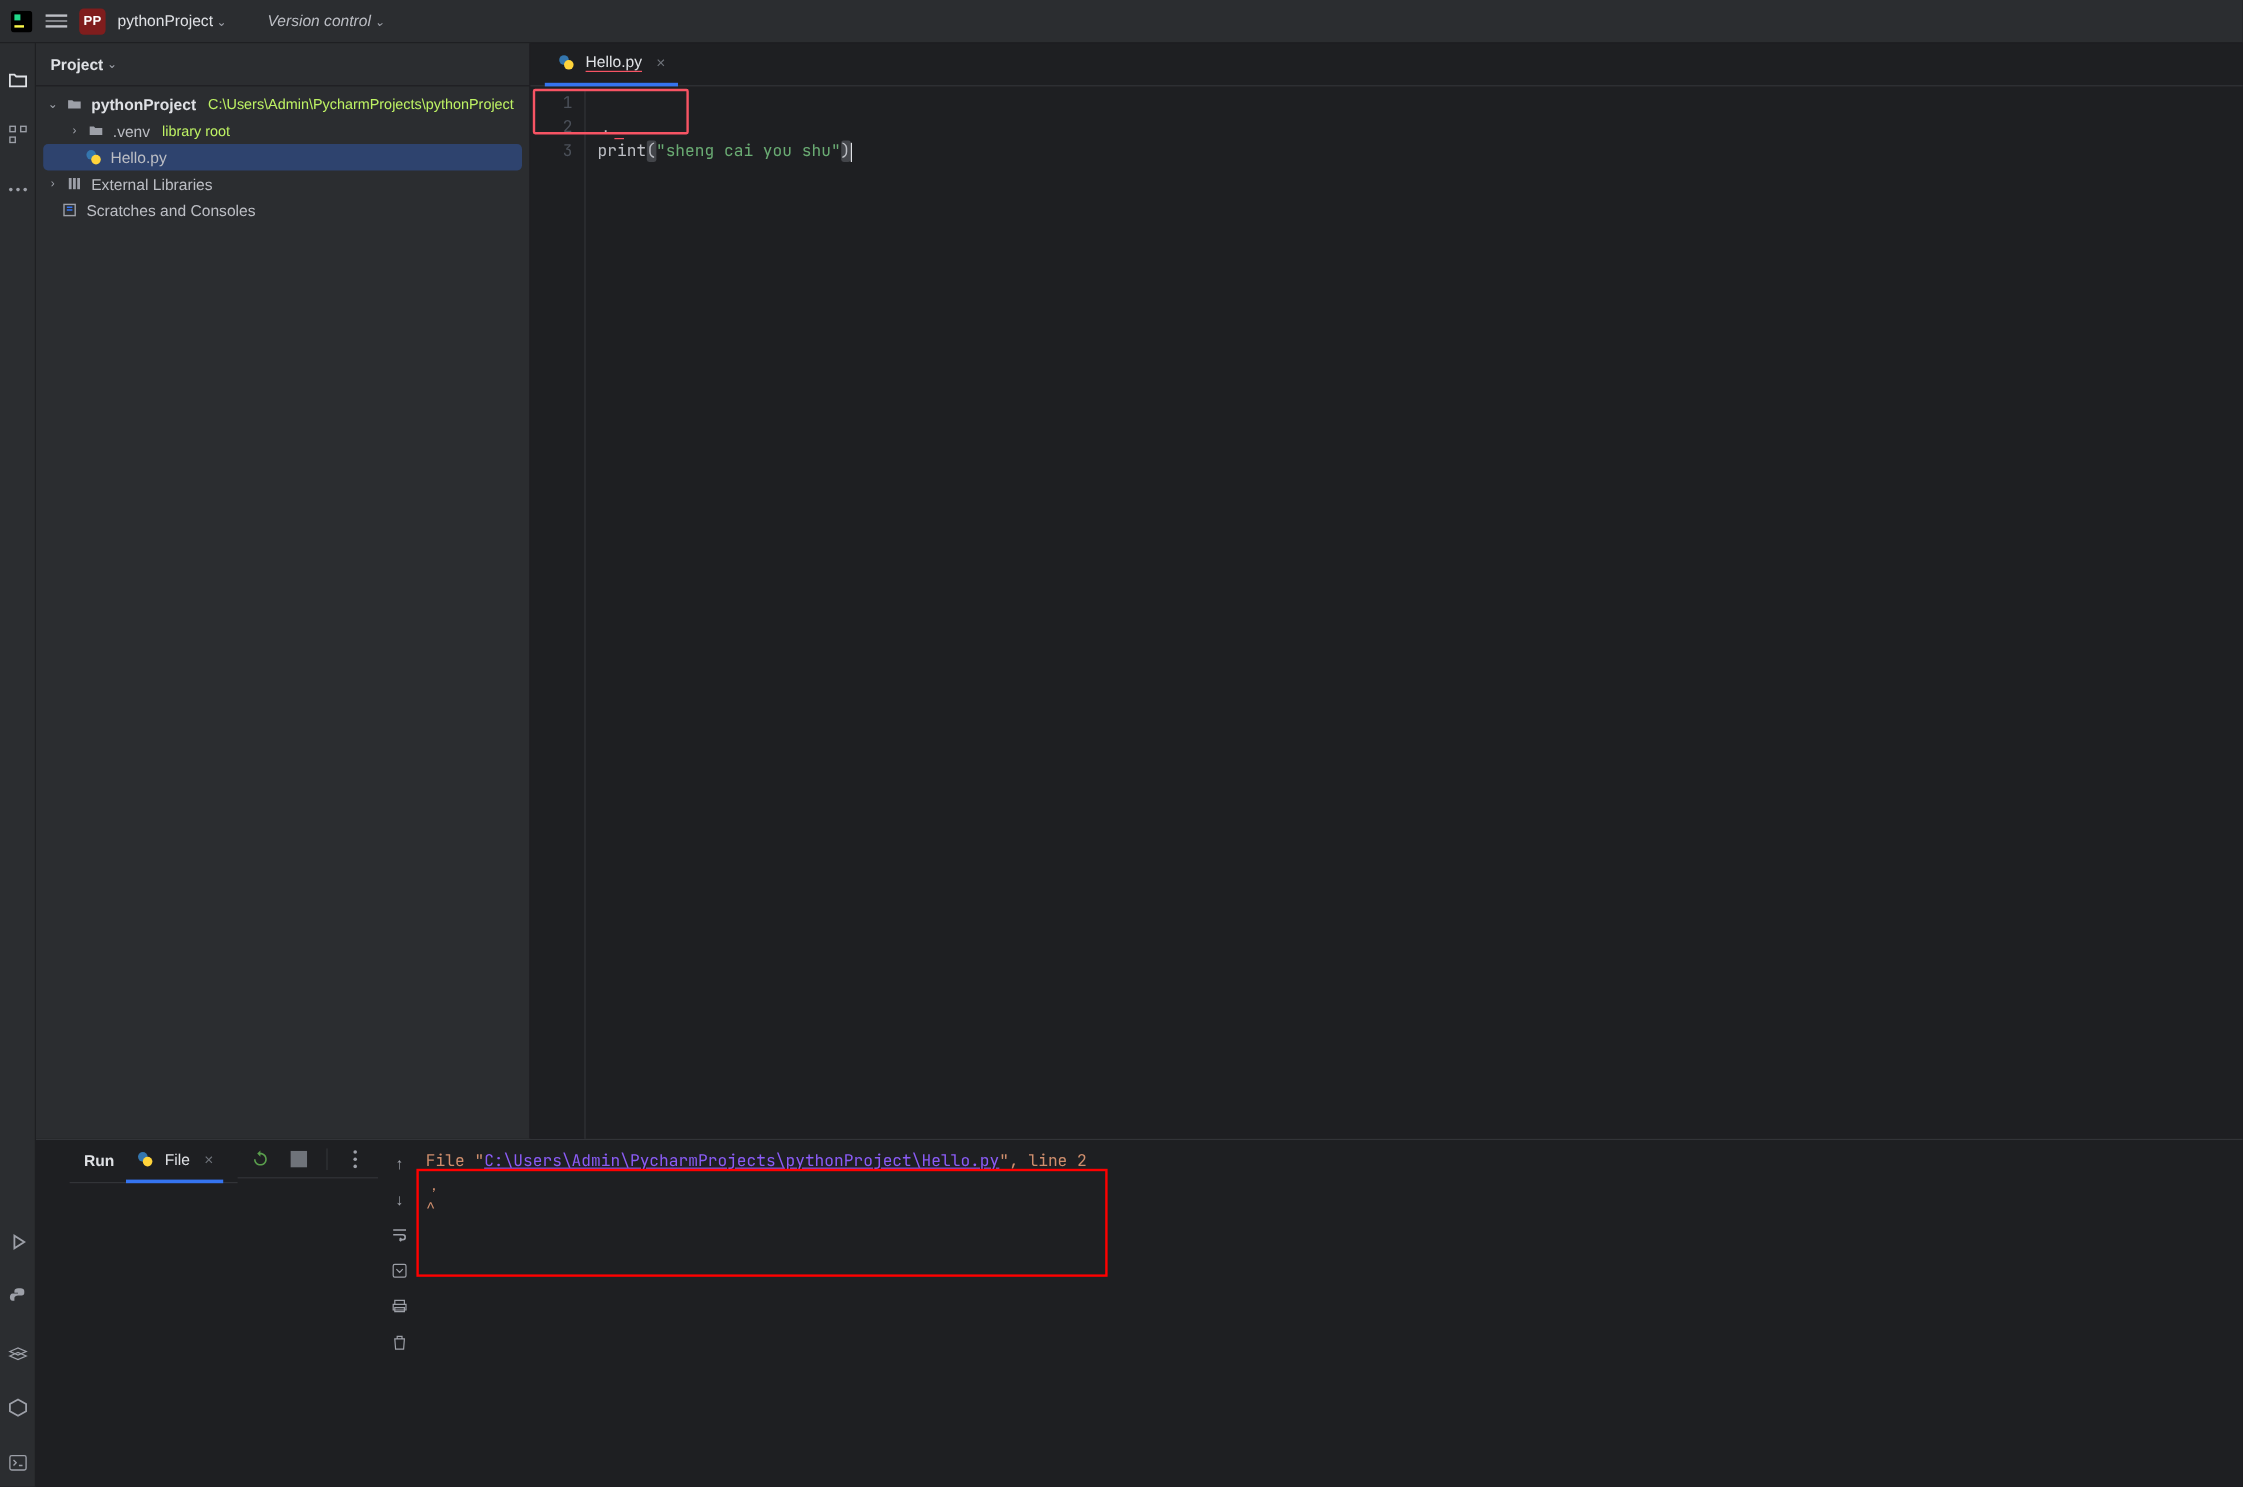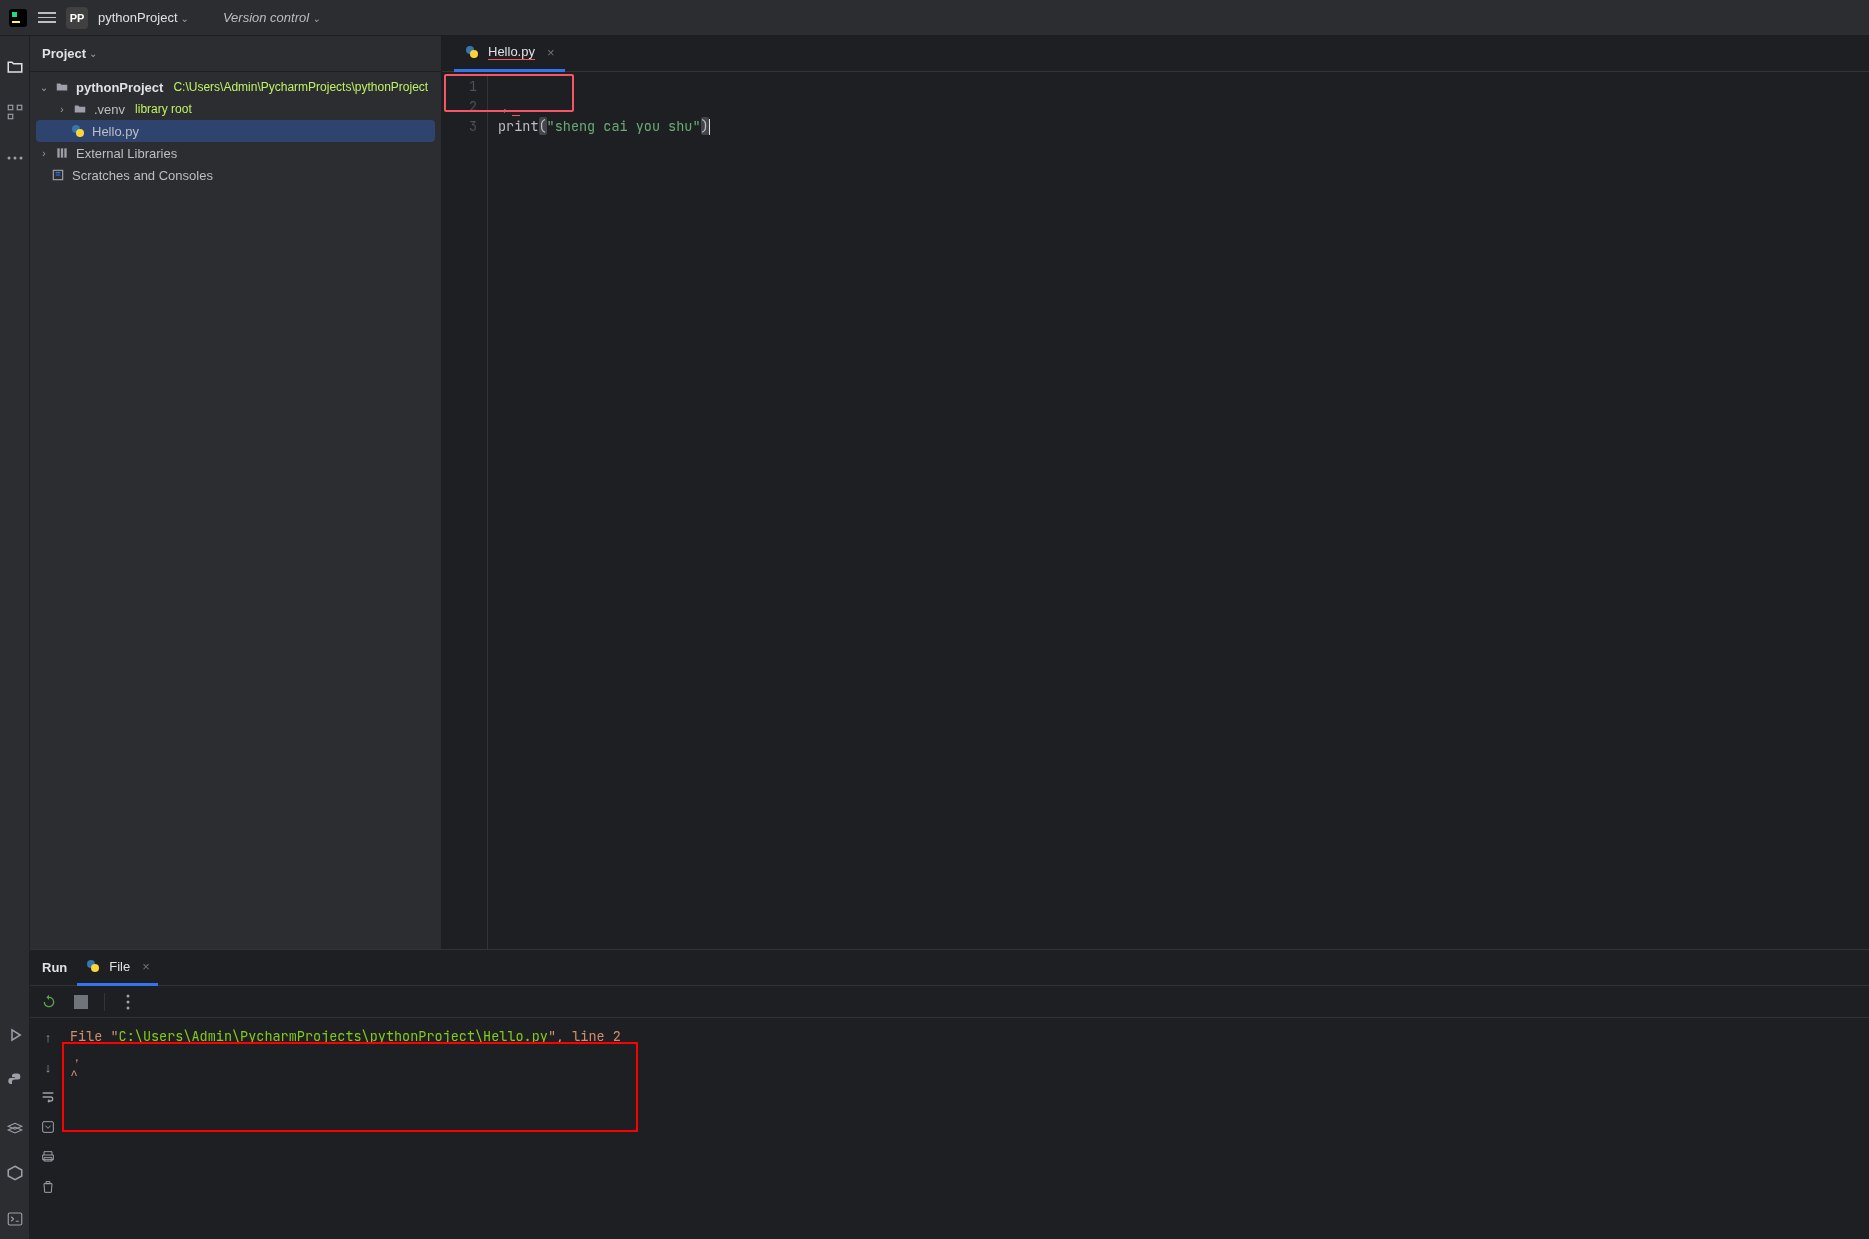--- a/index.html
+++ b/index.html
@@ -3,21 +3,21 @@
 <meta charset="utf-8">
 <style>
 * { margin:0; padding:0; box-sizing:border-box; }
 body { font-family: -apple-system, BlinkMacSystemFont, "Segoe UI", sans-serif; background:#1e1f22; color:#bcbec4; font-size:13px; overflow:hidden; width:1869px; height:1239px; }
 
 
 .titlebar { height:36px; background:#2b2d30; display:flex; align-items:center; gap:10px; padding:0 8px; border-bottom:1px solid #1e1f22; }
 .app-icon { width:20px; height:20px; display:flex; align-items:center; justify-content:center; }
 .hamburger-icon { width:18px; height:18px; display:flex; flex-direction:column; justify-content:space-around; padding:2px 0; cursor:pointer; }
 .hamburger-icon span { height:1.5px; background:#bcbec4; }
-.project-badge { width:22px; height:22px; background:#404040; border-radius:4px; display:flex; align-items:center; justify-content:center; color:white; font-size:11px; font-weight:600; }
+.project-badge { width:22px; height:22px; background:#7f1d1d; border-radius:4px; display:flex; align-items:center; justify-content:center; color:white; font-size:11px; font-weight:600; }
 .proj-name { color:#dfe1e5;text-align:right; }
 .chevron-down { display:inline-block; margin-left:3px; font-size:10px; color:#9da0a8; }
 .vc-link { color:#bcbec4; margin-left:24px;font-style:italic; }
 
 
 .main-layout { display:flex; height:calc(100% - 36px); }
 .left-rail { width:30px; background:#2b2d30; border-right:1px solid #1e1f22; display:flex; flex-direction:column; align-items:center; padding-top:20px; gap:26px; }
 .rail-icon { width:20px; height:20px; display:flex; align-items:center; justify-content:center; cursor:pointer; color:#9da0a8; }
 .rail-icon.active { color:#dfe1e5; }
 
@@ -44,30 +44,30 @@
 .code { padding-left:10px; position:relative; }
 .code-line { height:20px; }
 .str { color:#6aab73; }
 .ident { color:#bcbec4; }
 .paren-hl { background:#43454a; border-radius:2px; }
 .caret { display:inline-block; width:1px; height:16px; background:#dfe1e5; vertical-align:text-bottom; }
 .underline-squiggle { border-bottom:1.5px solid #f75464; }
 .highlight-box { position:absolute; border:2px solid #f75464; border-radius:2px; }
 
 
-.run-panel { height:290px; background:#1e1f22; border-top:1px solid #323438; display:flex; flex-direction:column; }
+.run-panel { height:290px; background:#1e1f22; border-top:1px solid #323438; display:flex; flex-direction:row;padding-left:28px; }
 .run-header { height:36px; display:flex; align-items:center; gap:10px; padding:0 12px; border-bottom:1px solid #323438; }
 .run-tab { display:flex; align-items:center; gap:6px; padding:4px 8px; border-bottom:3px solid #3574f0; height:36px; color:#dfe1e5; }
 .run-toolbar-row { height:32px; display:flex; align-items:center; padding:0 10px; gap:14px; border-bottom:1px solid #323438; }
 .toolbar-icon { width:18px; height:18px; display:flex; align-items:center; justify-content:center; color:#9da0a8; cursor:pointer; }
 .run-body { flex:1; display:flex; }
 .run-left-icons { width:36px; display:flex; flex-direction:column; align-items:center; gap:12px; padding-top:10px; }
 .console { flex:1; font-family:"JetBrains Mono","Consolas",monospace; font-size:13.5px; line-height:20px; padding:8px 0 8px 4px; color:#bcbec4; position:relative; }
 .console .err { color:#cf8e6d; }
-.console .file-path { color:#84cc16; text-decoration:underline;text-align:right; }
+.console .file-path { color:#8b5cf6; text-decoration:underline;text-align:right; }
 .red-box { position:absolute; border:2.5px solid #ff0000; }
 
 
 .left-rail-bottom { margin-top:auto; display:flex; flex-direction:column; align-items:center; gap:26px; padding-bottom:10px;}
 
 
 svg { display:block; }
 </style>
 </head>
 <body>

